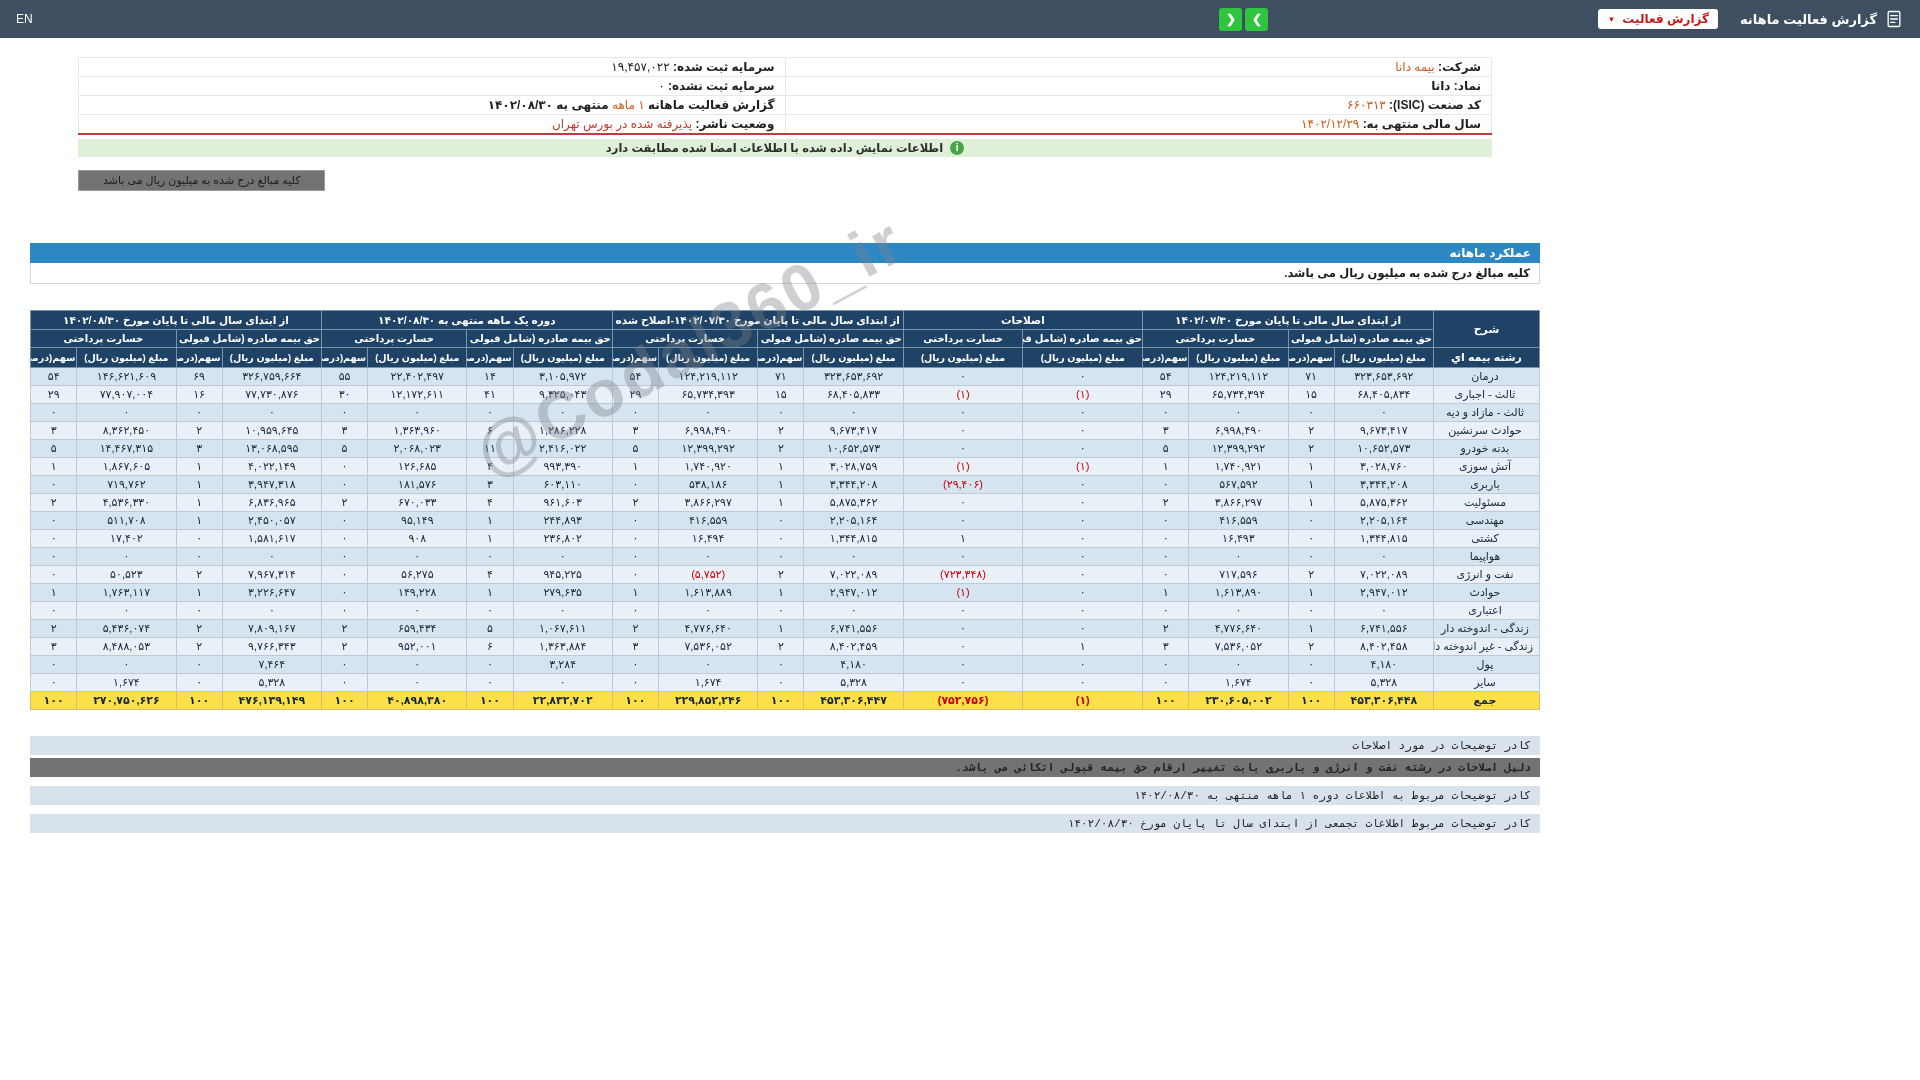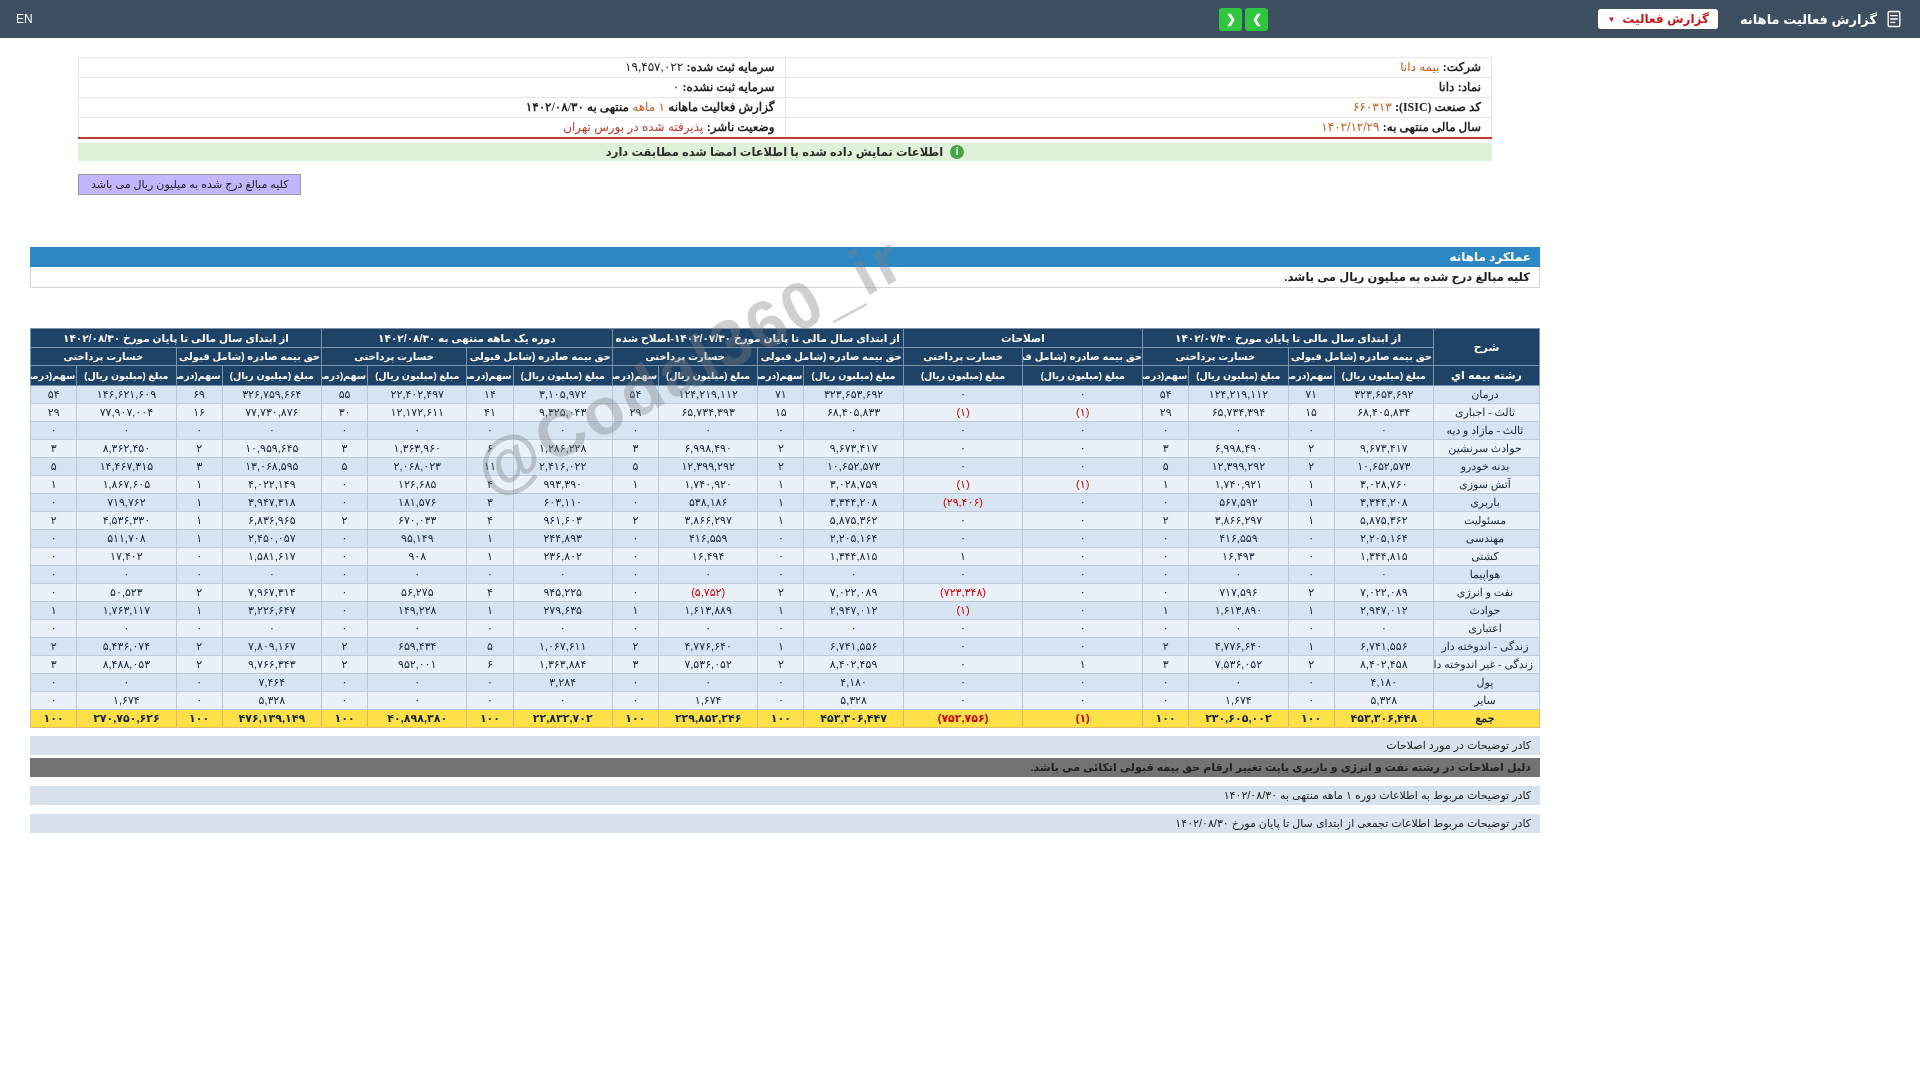--- a/index.html
+++ b/index.html
@@ -45,21 +45,21 @@
   .inset { margin: 19px 48px 0 48px; }
 
   
   .info-table {
     width: 100%; border-collapse: collapse;
     font-size: 12px; background: #fff;
     border: 1px solid #e3e3e3;
     border-bottom: 2px solid #c23b3b;
   }
   .info-table td { border: 1px solid #e7e7e7; padding: 2px 10px; height: 19px; width: 50%; white-space: nowrap; }
-  .lbl { font-weight: bold; color: #222; font-family: Liberation Serif, serif; }
+  .lbl { font-weight: bold; color: #222; }
   .link { color: #cf5a1d; }
   .red  { color: #c0392b; }
 
   
   .green-bar {
     margin-top: 4px;
     background: #dff0d8;
     padding: 2px 6px;
     display: flex; align-items: center; justify-content: center; gap: 7px;
     font-size: 11.5px; font-weight: bold; color: #2c2c2c;
@@ -69,36 +69,36 @@
     background: #47a447; color: #fff;
     font-size: 10px; font-weight: bold; line-height: 14px; text-align: center;
     display: inline-block; font-style: normal;
   }
 
   
   .currency-box {
     width: fit-content;
     margin: 13px auto 0 0;
     border: 1px solid #9a9a9a;
-    padding: 3px 12px;
-    font-size: 11px; background: #c4b5fd;
+    padding: 3px 24px;
+    font-size: 11px; background: #737373;
   }
 
   
   .report { margin-top: 52px; }
   .section-title {
     background: #2d87c3; color: #ffffff;
     font-size: 12px; font-weight: bold;
     padding: 3px 9px;
     margin-top: 36px;
   }
   .section-note {
     border: 1px solid #d6d6d6; border-top: none;
     background: #fff; font-size: 11.5px; font-weight: bold;
-    padding: 3px 9px; margin-bottom: 40px;
+    padding: 3px 9px; margin-bottom: 26px;
   }
   .table-wrap { position: relative; }
   .watermark {
     position: absolute; top: 110px; left: 450px;
     font-size: 66px; font-weight: bold; letter-spacing: 3px;
     color: #7d838a; opacity: 0.38;
     transform: rotate(-28deg); transform-origin: left center;
     pointer-events: none; z-index: 4; white-space: nowrap;
   }
 
@@ -123,21 +123,21 @@
   .perf tbody tr:nth-child(even) td { background: #e9f0f8; }
   .perf td.lbl { padding-right: 6px; font-weight: normal; }
   .perf tbody tr.total td { background: #fde047; font-weight: bold; border-color: #ddbb6d; }
   .perf td.neg { color: #cc0000; }
   col.c-lbl { width: 7%; }
   col.c-amt { width: 6.55%; }
   col.c-pct { width: 3.05%; }
   col.c-adj { width: 7.9%; }
 
   
-  .notes { margin-top: 8px; padding-bottom: 40px; }
+  .notes { margin-top: 26px; padding-bottom: 40px; font-family: Liberation Mono, monospace; }
   .note-bar {
     background: #d8e2ed; color: #222;
     font-size: 11px; padding: 3px 9px; margin-bottom: 3px;
   }
   .note-bar.em { background: #737373; font-weight: bold; }
   .note-bar.gap { margin-top: 9px; }
 </style>
 </head>
 <body>
 

